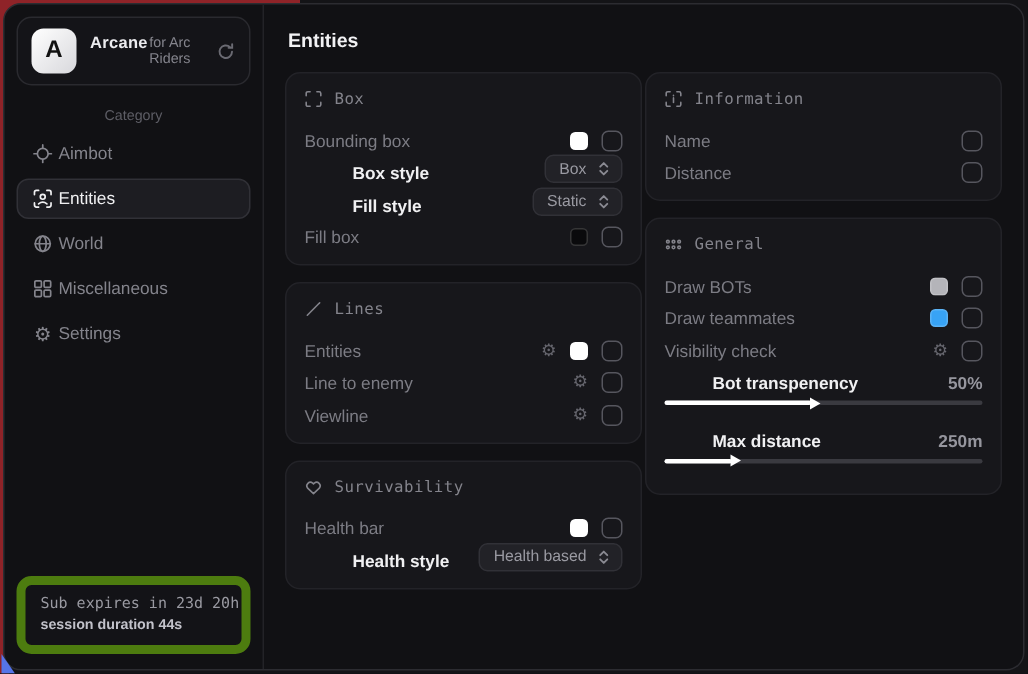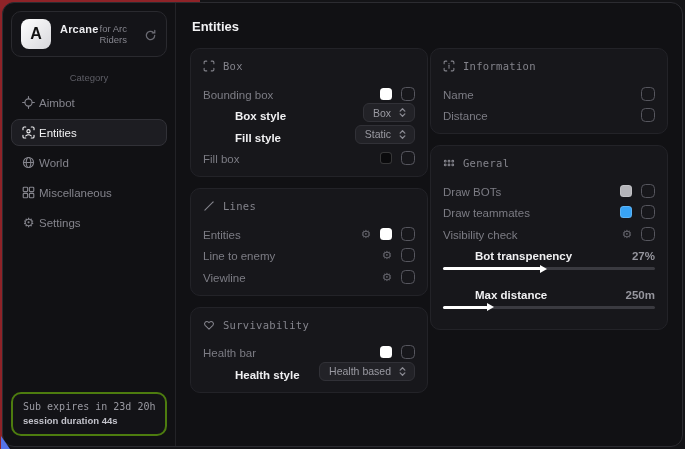--- a/index.html
+++ b/index.html
@@ -60,21 +60,21 @@
     border:1px solid transparent; border-radius:8px;
     color:#84848c; font-size:11.5px; cursor:default;
   }
   .nav-item.active { background:#1d1d22; border-color:#313137; color:#f0f0f2; }
   .nav-icon { width:13px; height:13px; flex:0 0 13px; display:flex; align-items:center; justify-content:center; }
   .nav-icon svg { width:13px; height:13px; stroke:currentColor; fill:none; stroke-width:1.4; stroke-linecap:round; stroke-linejoin:round; }
   .gear-glyph { font-size:13px; line-height:13px; }
 
   .sidebar-footer {
     margin-top:auto;
-    border:2px solid #4d7c0f; border-radius:10px;
+    border:6px solid #4d7c0f; border-radius:10px;
     padding:7px 10px 8px; background:#131317;
   }
   .footer-line1 { font-family:"DejaVu Sans Mono", monospace; font-size:10px; color:#9a9aa2; white-space:nowrap; }
   .footer-line2 { margin-top:3px; font-size:9.5px; font-weight:bold; color:#c2c2ca; }
 
   
   .main { flex:1; padding:12px 14px; display:flex; flex-direction:column; }
   .main-title { font-size:13px; font-weight:bold; color:#f2f2f4; margin:4px 0 14px 2px; }
   .columns { display:flex; gap:2px; align-items:flex-start; }
   .col { flex:1; display:flex; flex-direction:column; gap:11px; min-width:0; }
@@ -386,21 +386,21 @@
             <span class="row-label">Visibility check</span>
             <span class="row-controls">
               <span class="gear-small">⚙</span>
               <span class="checkbox"></span>
             </span>
           </div>
 
           <div class="row emph">
             <span class="row-label">Bot transpenency</span>
             <span class="row-controls">
-              <span class="slider-value">27%</span>
+              <span class="slider-value">50%</span>
             </span>
           </div>
           <div class="slider-track">
             <div class="slider-fill" style="width: 46%;">
               <div class="slider-handle"></div>
             </div>
           </div>
 
           <div class="row emph">
             <span class="row-label">Max distance</span>

